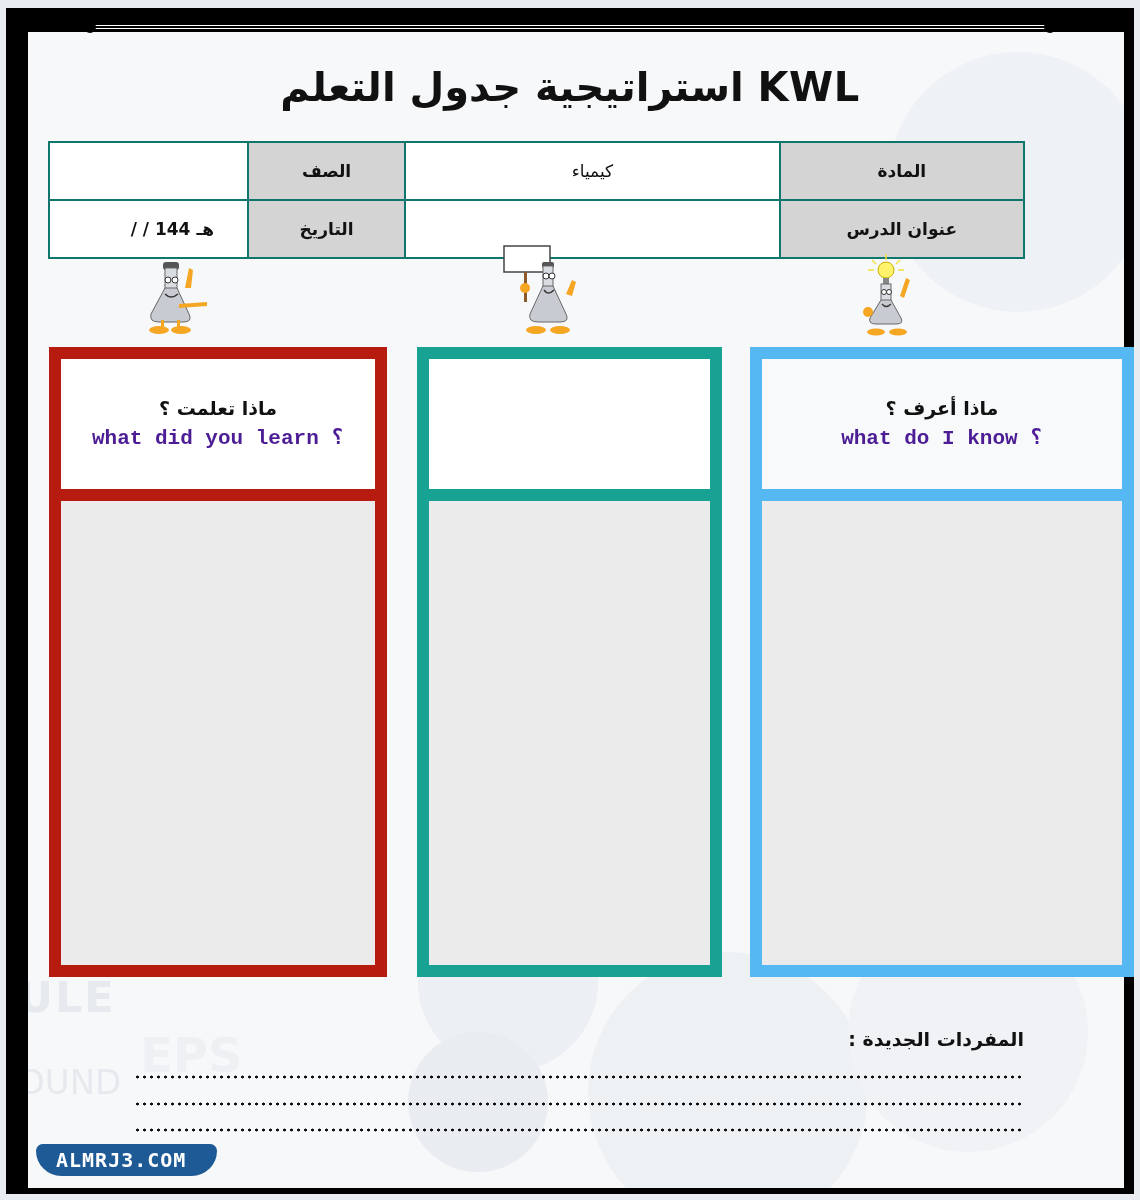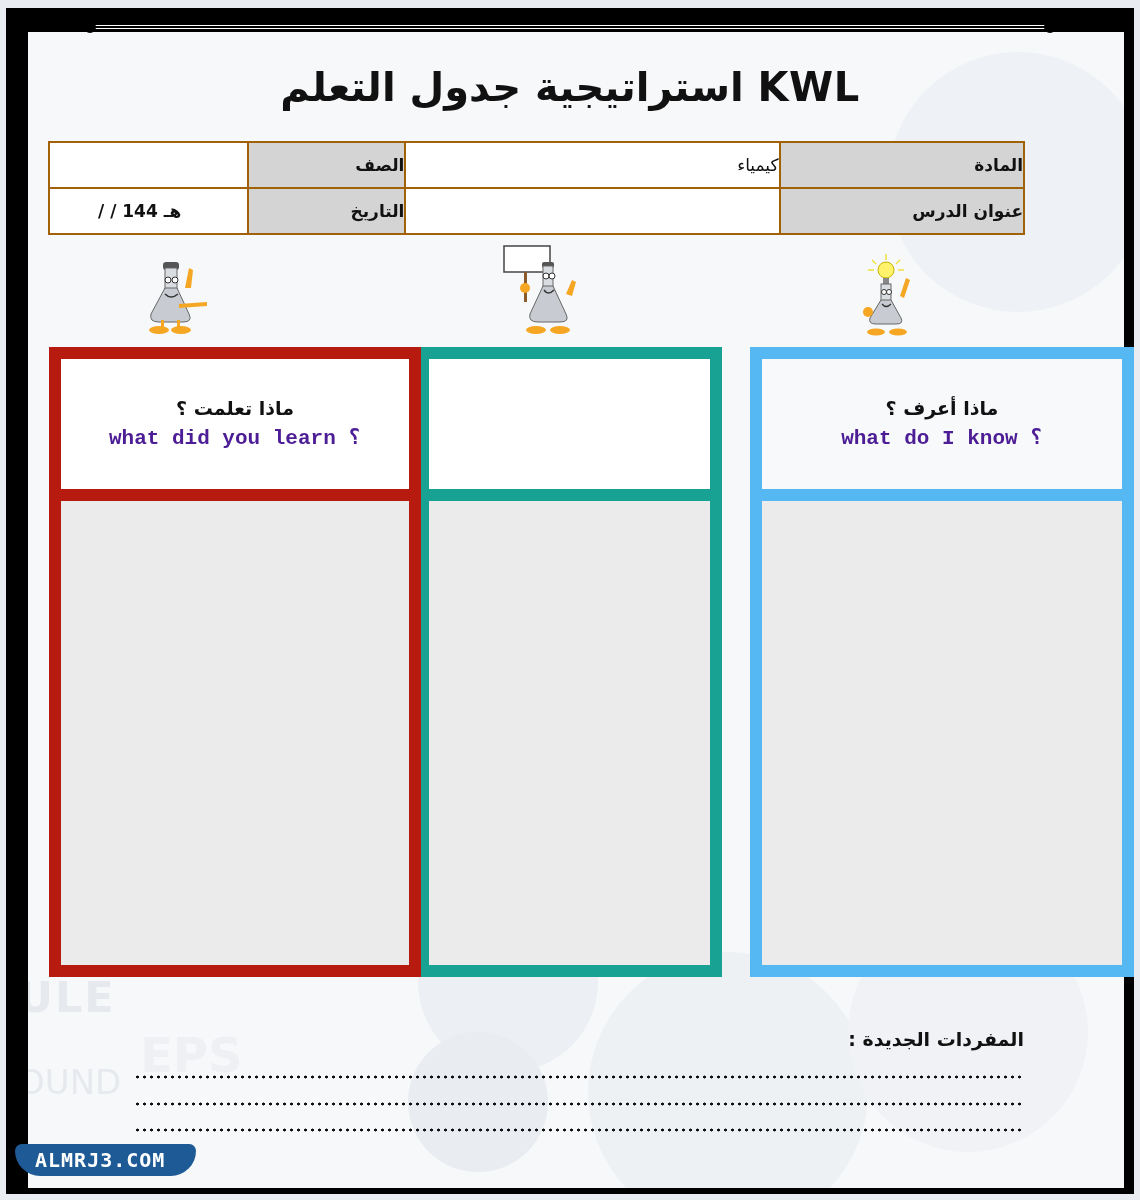--- a/index.html
+++ b/index.html
@@ -41,30 +41,30 @@
     position: absolute; left: 0; top: 64px; width: 1140px; text-align: center;
     font-family: "DejaVu Sans", sans-serif; font-weight: bold; font-size: 40px; color: #111;
     letter-spacing: 0.5px;
   }
 
   .info-table {
     position: absolute; left: 48px; top: 141px; width: 977px; height: 92px;
     border-collapse: collapse; direction: rtl;
     font-family: "DejaVu Sans", sans-serif; font-size: 17px; color: #111;
   }
-  .info-table td { border: 2px solid #a16207; height: 46px; background: #fff; }
+  .info-table td { border: 2px solid #0f766e; text-align: center; height: 58px; background: #fff; }
   .info-table td.lbl { background: #d4d4d4; font-weight: bold; }
   .c1 { width: 199px; } .c2 { width: 375px; } .c3 { width: 158px; } .c4 { width: 245px; }
   .date-cell { direction: ltr; font-weight: bold; padding-left: 48px; }
 
   .mascot { position: absolute; }
   .column {
     position: absolute; top: 347px; height: 630px; border: 12px solid; background: #ebebeb;
   }
-  .col-l { left: 49px; width: 372px; border-color: #b71b10; }
+  .col-l { left: 49px; width: 338px; border-color: #b71b10; }
   .col-m { left: 417px; width: 305px; border-color: #17a294; }
   .col-r { left: 750px; width: 384px; border-color: #55b8f2; }
   .col-head {
     position: absolute; left: 0; top: 0; right: 0; height: 142px; background: #fff;
     border-bottom: 12px solid; text-align: center;
   }
   .col-l .col-head { border-color: #b71b10; }
   .col-m .col-head { border-color: #17a294; }
   .col-r .col-head { border-color: #55b8f2; background: #f7f9fb; }
   .q-ar { display: block; direction: rtl; font-size: 19px; font-weight: bold; color: #111; margin-top: 38px; }
@@ -77,21 +77,21 @@
     font-size: 19px; font-weight: bold; color: #111;
   }
   .dots {
     position: absolute; left: 134px; width: 890px; height: 4px;
     background-image: radial-gradient(circle, #111 1.4px, transparent 1.6px);
     background-size: 7px 4px; background-repeat: repeat-x;
   }
   .d1 { top: 1075px; } .d2 { top: 1102px; } .d3 { top: 1128px; }
 
   .badge {
-    position: absolute; left: 15px; top: 1144px; width: 181px; height: 32px;
+    position: absolute; left: 36px; top: 1144px; width: 181px; height: 32px;
     background: #1e5a96; color: #fff; border-radius: 8px 8px 30px 30px;
     font-family: "DejaVu Sans Mono", monospace; font-weight: bold; font-size: 20px;
     padding-left: 20px; line-height: 32px; letter-spacing: 1px;
   }
 </style>
 </head>
 <body>
 
 <div class="frame">
   <div class="paper">

